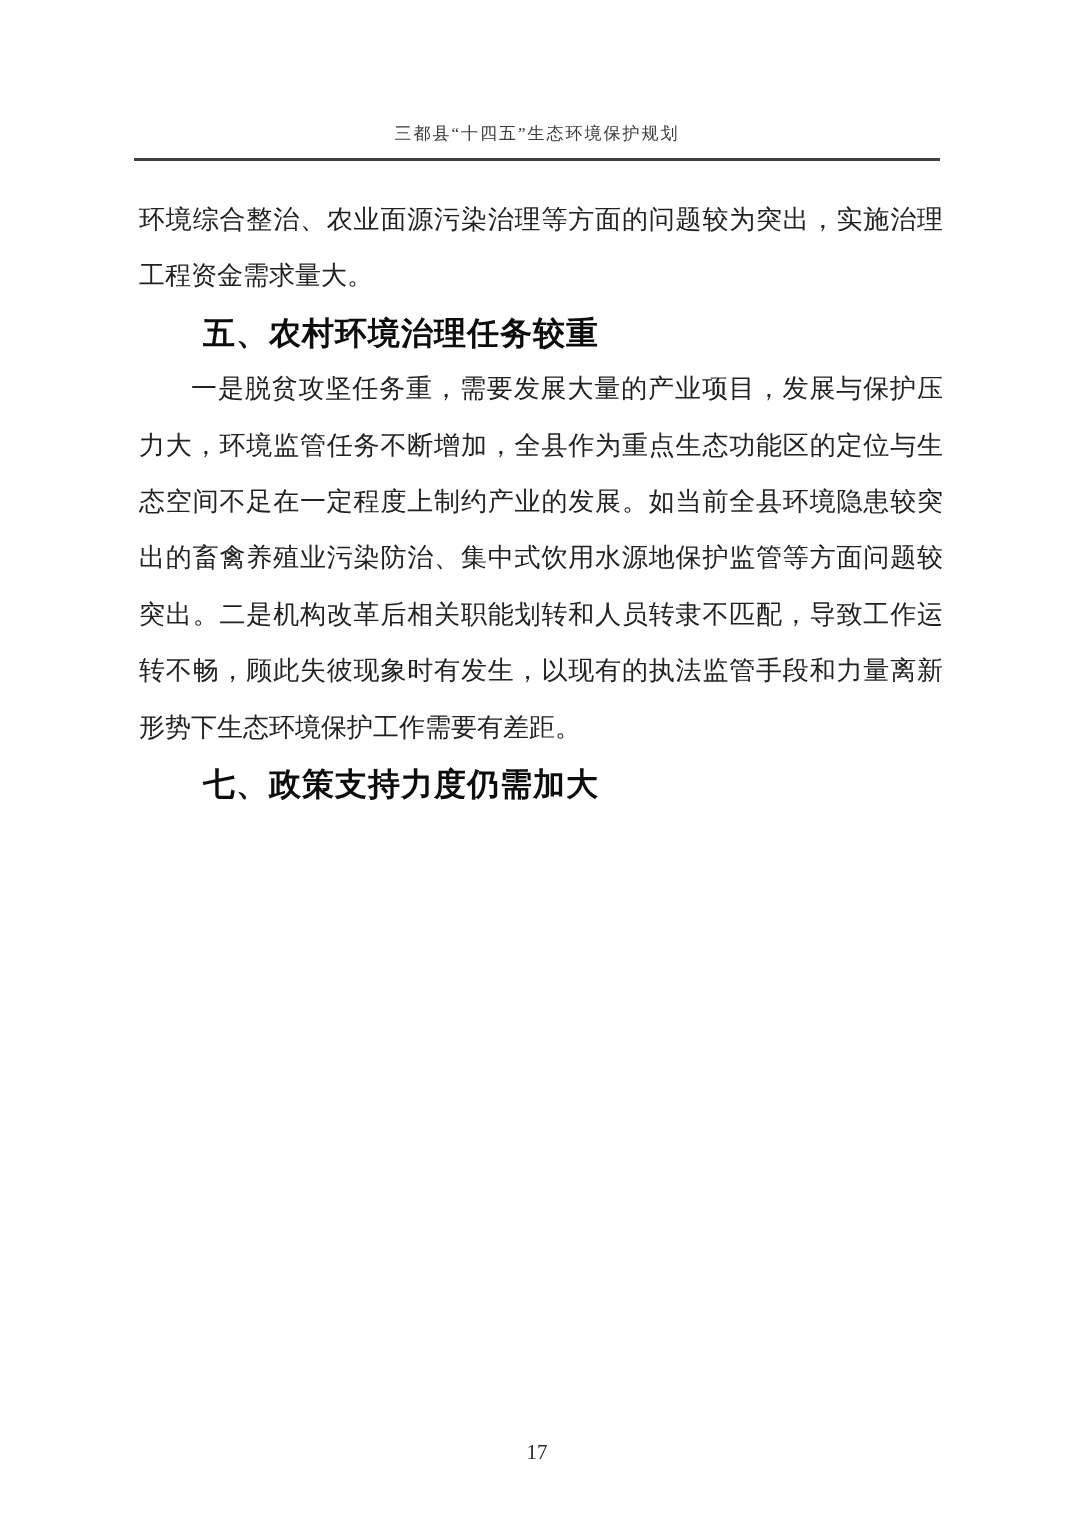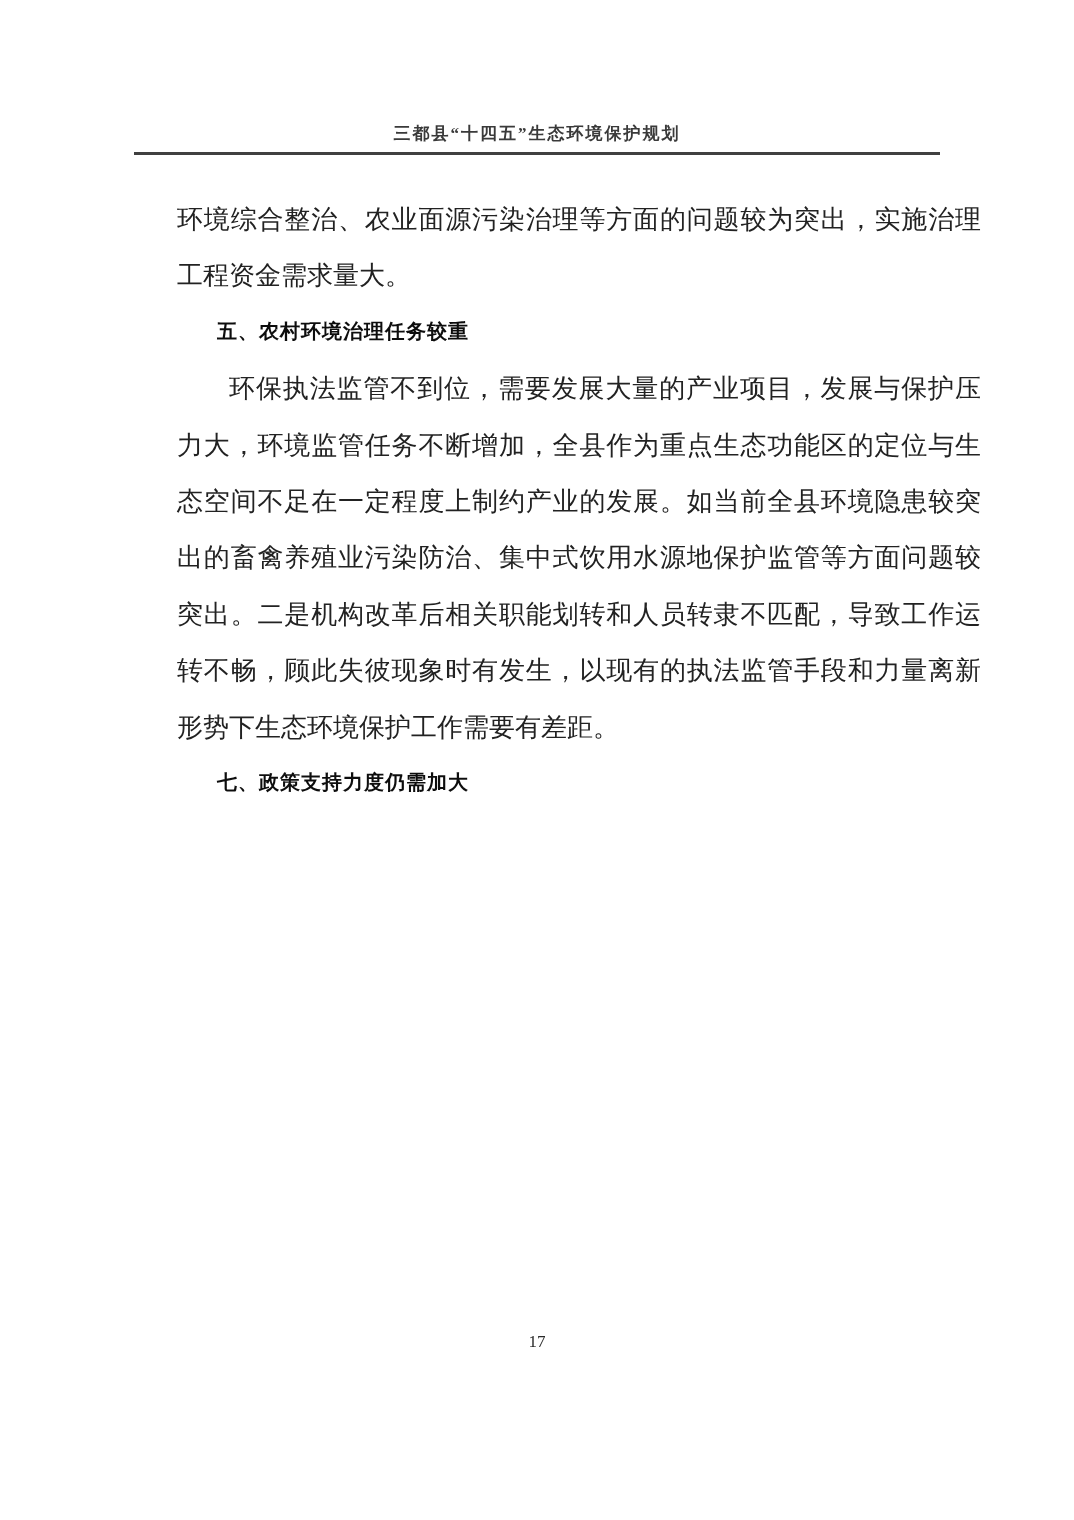--- a/index.html
+++ b/index.html
@@ -18,84 +18,82 @@
   
   .doc-header {
     position: absolute;
     top: 122px;
     left: 134px;
     width: 806px;
     text-align: center;
     font-size: 17px;
     letter-spacing: 2px;
     color: #3a3a3a;
-    padding-bottom: 7px;
+    padding-bottom: 13px;
     border-bottom: 3px solid #404040;
-    font-weight: bold;
   }
   
   .doc-body {
     position: absolute;
     top: 192px;
     left: 139px;
     width: 804px;
     font-size: 26px;
     line-height: 56.4px;
     color: #222222;
     text-align: justify;
     text-justify: inter-ideograph;
-    margin-left: 38px;
   }
   .doc-body p {
     margin: 0;
     text-indent: 2em;
     word-break: break-all;
   }
   .doc-body p.continued {
     text-indent: 0;
   }
   .doc-body h2 {
     margin: 0;
-    font-size: 20px;
+    font-size: 32px;
     line-height: 56.4px;
     font-weight: 700;
     color: #0d0d0d;
     text-indent: 2em;
     text-align: left;
-    font-family: Liberation Mono, monospace;
+    font-family: Liberation Serif, serif;
     letter-spacing: 1px;
   }
   
   .doc-footer {
     position: absolute;
-    top: 1332px;
+    top: 1440px;
     left: 0;
     width: 1074px;
     text-align: center;
-    font-size: 17px;
+    font-size: 21px;
     color: #2a2a2a;
   }
 </style>
 </head>
 <body>
 
 <div class="page">
 
   <div class="doc-header">
     <span>三都县“十四五”生态环境保护规划</span>
   </div>
 
   <div class="doc-body">
     <p class="continued">环境综合整治、农业面源污染治理等方面的问题较为突出，实施治理工程资金需求量大。</p>
 
     <h2>五、农村环境治理任务较重</h2>
 
 
 
-    <p>环保执法监管不到位，需要发展大量的产业项目，发展与保护压力大，环境监管任务不断增加，全县作为重点生态功能区的定位与生态空间不足在一定程度上制约产业的发展。如当前全县环境隐患较突出的畜禽养殖业污染防治、集中式饮用水源地保护监管等方面问题较突出。二是机构改革后相关职能划转和人员转隶不匹配，导致工作运转不畅，顾此失彼现象时有发生，以现有的执法监管手段和力量离新形势下生态环境保护工作需要有差距。</p>
+    <p>一是脱贫攻坚任务重，需要发展大量的产业项目，发展与保护压力大，环境监管任务不断增加，全县作为重点生态功能区的定位与生态空间不足在一定程度上制约产业的发展。如当前全县环境隐患较突出的畜禽养殖业污染防治、集中式饮用水源地保护监管等方面问题较突出。二是机构改革后相关职能划转和人员转隶不匹配，导致工作运转不畅，顾此失彼现象时有发生，以现有的执法监管手段和力量离新形势下生态环境保护工作需要有差距。</p>
 
     <h2>七、政策支持力度仍需加大</h2>
   </div>
 
   <div class="doc-footer">
     <span>17</span>
   </div>
 
 </div>
 

